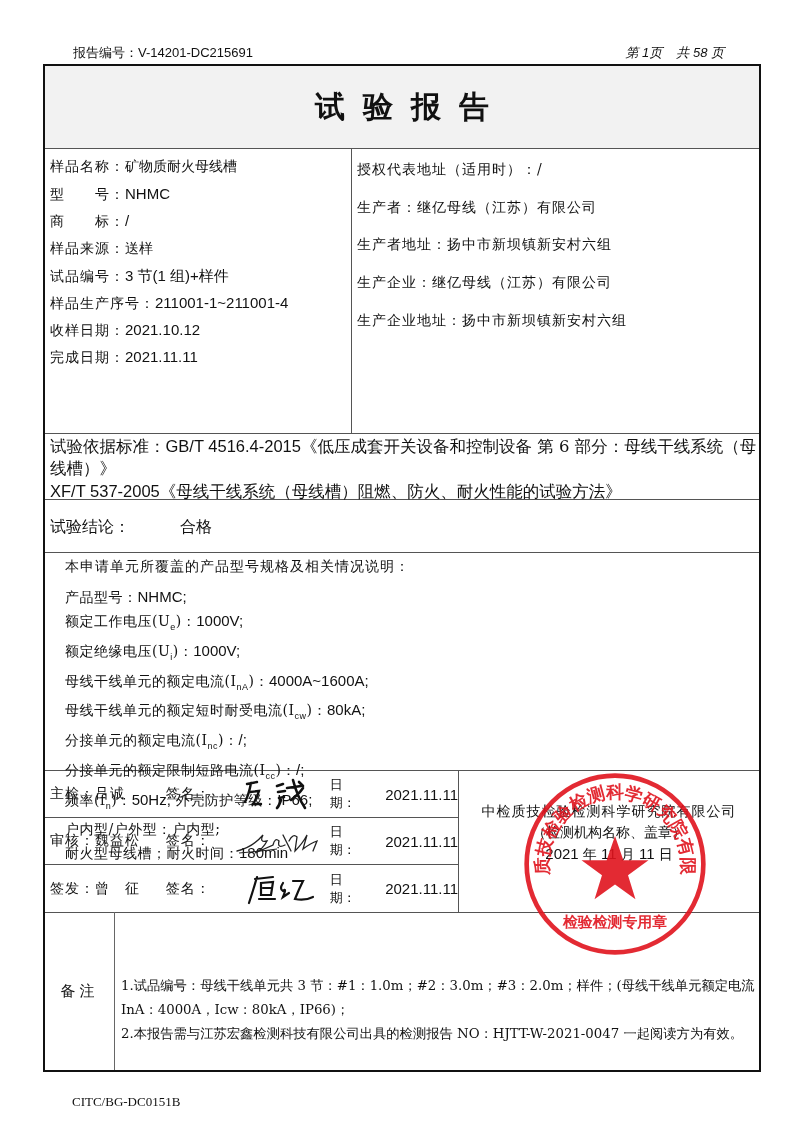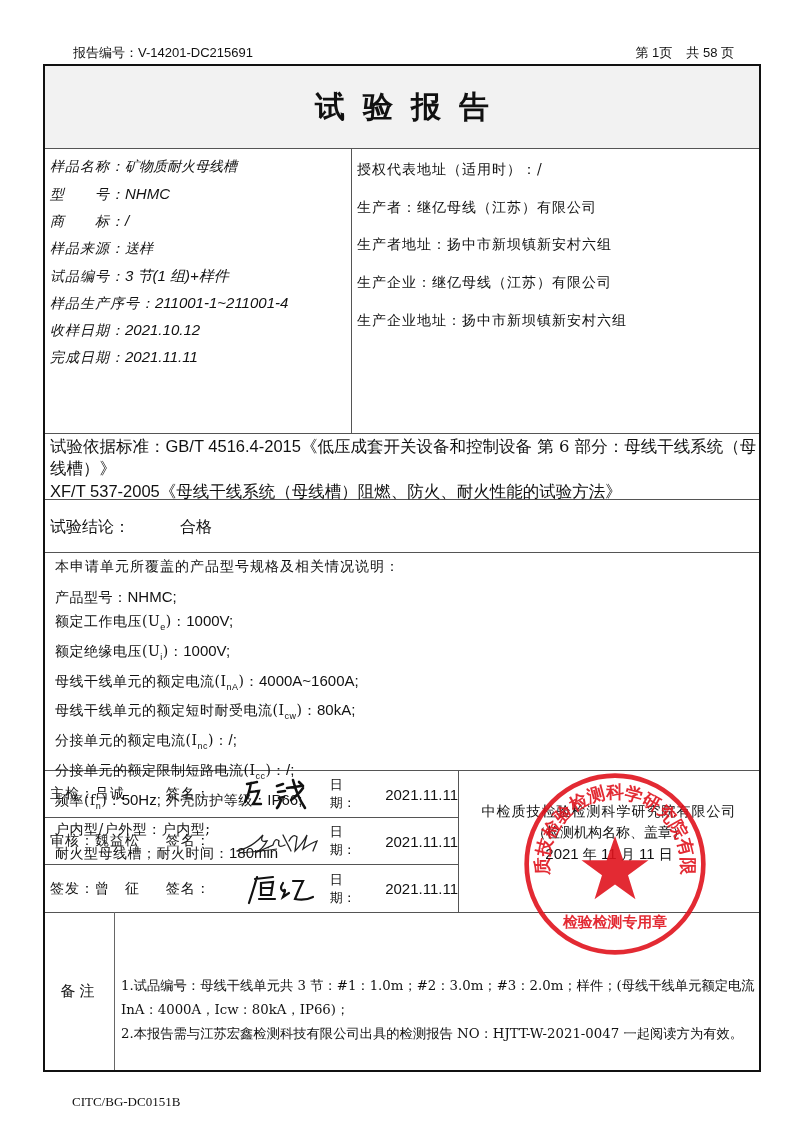--- a/index.html
+++ b/index.html
@@ -6,21 +6,21 @@
   body {
     width: 800px; height: 1131px; position: relative; overflow: hidden;
     font-family: "DejaVu Serif", "Liberation Serif", serif;
     color: #111;
   }
   .header-top {
     position: absolute; top: 44px; left: 73px; right: 40px;
     font-size: 13px; display: flex; justify-content: space-between;
     font-family: "Liberation Sans", "DejaVu Sans", sans-serif;
   }
-  .header-top .pages { margin-right: 26px; }
+  .header-top .pages { margin-right: 36px; font-style: italic; }
   .header-top .pages span + span { margin-left: 14px; }
 
   .sheet {
     position: absolute; left: 43px; top: 64px; width: 718px; height: 1008px;
     border: 2px solid #111; box-sizing: border-box;
   }
   .title-bar {
     position: absolute; left: 0; top: 0; right: 0; height: 82px;
     background: #f2f2f2; border-bottom: 1px solid #555;
     display: flex; align-items: center; justify-content: center;
@@ -32,21 +32,21 @@
 
   .info-block {
     position: absolute; left: 0; top: 82px; right: 0; height: 285px;
     border-bottom: 1px solid #555;
   }
   .info-left {
     position: absolute; left: 0; top: 0; width: 307px; height: 100%;
     border-right: 1px solid #555; box-sizing: border-box;
     padding-left: 5px; padding-top: 5px;
   }
-  .info-left .row { height: 27.2px; line-height: 27.2px; font-size: 14px; white-space: nowrap; font-style: italic; }
+  .info-left .row { height: 27.2px; line-height: 27.2px; font-size: 14px; white-space: nowrap; }
   .info-left .row .lbl { letter-spacing: 1px; }
   .info-left .row .val { font-family: "Liberation Sans", "DejaVu Sans", sans-serif; font-size: 15px; }
   .info-right {
     position: absolute; left: 307px; top: 0; right: 0; height: 100%;
     padding-left: 5px; padding-top: 3px;
   }
   .info-right .row { height: 37.7px; line-height: 37.7px; font-size: 14px; white-space: nowrap; letter-spacing: 1px; }
 
   .standard-block {
     position: absolute; left: 0; top: 367px; right: 0; height: 67px;
@@ -58,21 +58,21 @@
 
   .conclusion-block {
     position: absolute; left: 0; top: 434px; right: 0; height: 53px;
     border-bottom: 1px solid #555; padding-left: 5px; box-sizing: border-box;
     font-size: 16px; line-height: 53px;
   }
   .conclusion-block .val { margin-left: 50px; }
 
   .spec-block {
     position: absolute; left: 0; top: 487px; right: 0; height: 218px;
-    border-bottom: 1px solid #555; padding-left: 10px; padding-top: 2px; box-sizing: border-box;
+    border-bottom: 1px solid #555; padding-left: 20px; padding-top: 2px; box-sizing: border-box;
   }
   .spec-block .intro { font-size: 14px; line-height: 22px; letter-spacing: 1px; margin-bottom: 8px; }
   .spec-block .item { font-size: 14px; line-height: 23px; letter-spacing: 0.5px; white-space: nowrap; }
   .spec-block .item .v { font-family: "Liberation Sans", "DejaVu Sans", sans-serif; font-size: 15px; letter-spacing: 0; }
   .spec-block sub { font-size: 9px; font-family: "Liberation Sans", "DejaVu Sans", sans-serif; }
 
   .sign-block {
     position: absolute; left: 0; top: 705px; right: 0; height: 141px;
     border-bottom: 1px solid #555;
   }

